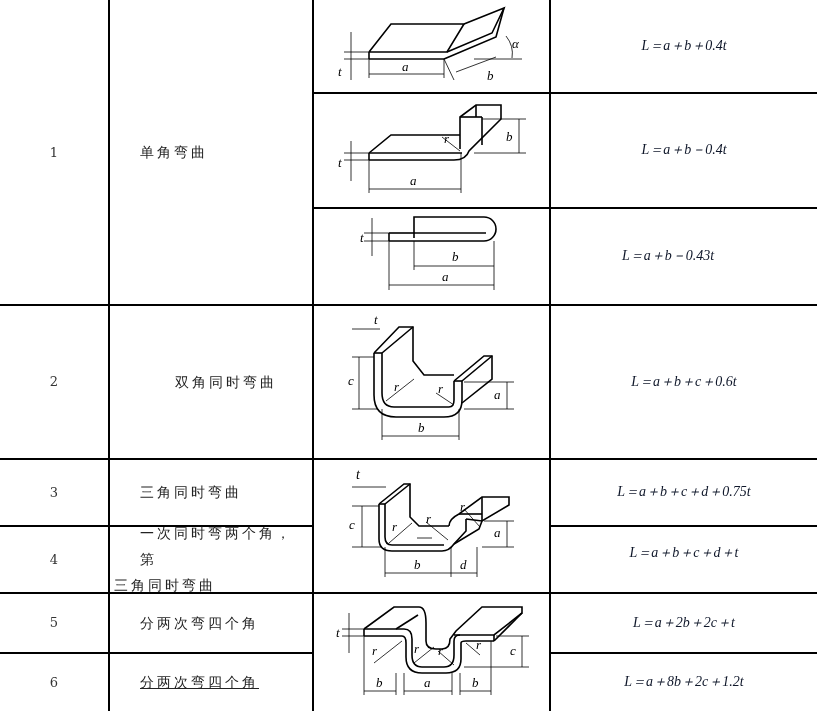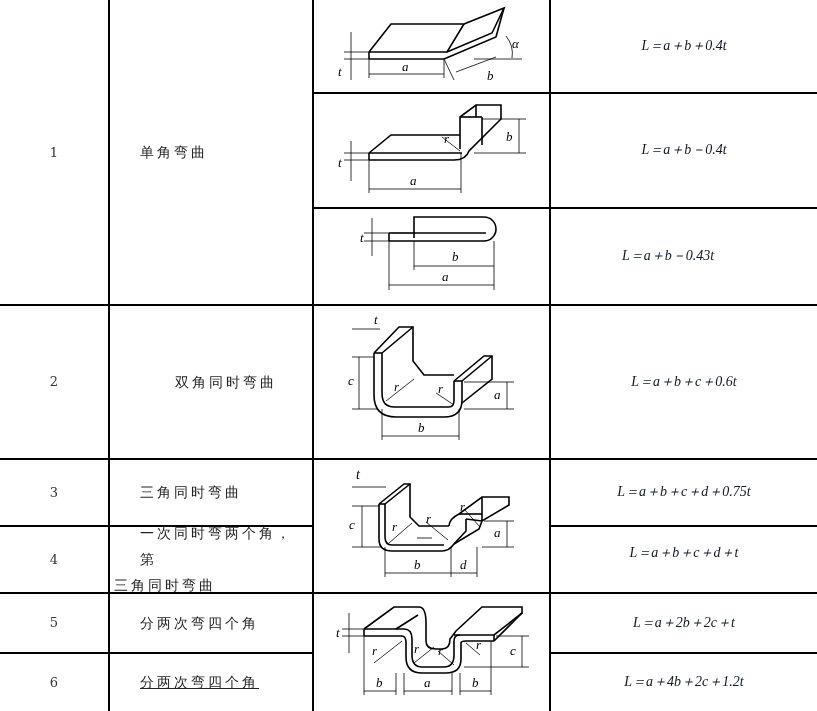--- a/index.html
+++ b/index.html
@@ -234,21 +234,21 @@
       <span>L＝a＋2b＋2c＋t</span>
     </div>
 
   <div class="cell num" style="left:0;top:653px;width:108px;height:58px;">
       <span>6</span>
     </div>
   <div class="cell name" style="left:110px;top:653px;width:182px;height:58px;text-decoration:underline;">
       <span>分两次弯四个角</span>
     </div>
   <div class="cell formula" style="left:551px;top:653px;width:266px;height:58px;">
-      <span>L＝a＋4b＋2c＋1.2t</span>
+      <span>L＝a＋8b＋2c＋1.2t</span>
     </div>
 
   <div class="cell fig" style="left:314px;top:593px;width:235px;height:118px;">
     <svg width="235" height="118" viewBox="0 0 235 118">
       <polyline class="s" points="50,36 80,14 105,14 Q 112 14 112 28"></polyline>
       <path class="s" d="M 105 14 Q 112 14 112 30 L 112 48 Q 112 56 122 56 L 128 56 Q 136 56 136 46 L 142 38 L 168 14 L 208 14 L 208 20 L 180 42 L 140 42"></path>
       <line class="s" x1="50" y1="36" x2="50" y2="43"></line>
       <path class="s" d="M 50 36 L 90 36 Q 98 36 98 46 L 98 62 Q 98 74 108 74 L 130 74 Q 140 74 140 62 L 140 48 Q 140 42 146 42"></path>
       <path class="s" d="M 50 43 L 88 43 Q 92 43 92 50 L 92 64 Q 92 80 108 80 L 132 80 Q 147 80 147 66 L 147 50 Q 147 48 152 48 L 180 48"></path>
       <line class="s" x1="180" y1="42" x2="180" y2="48"></line>

